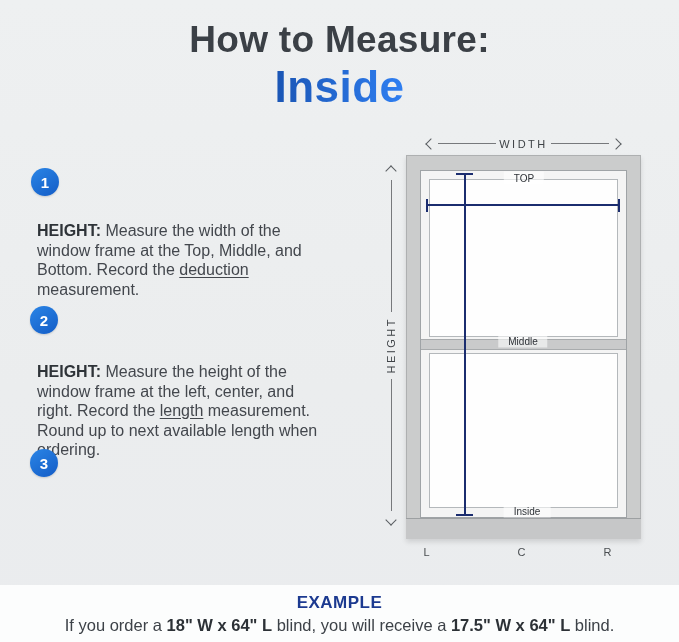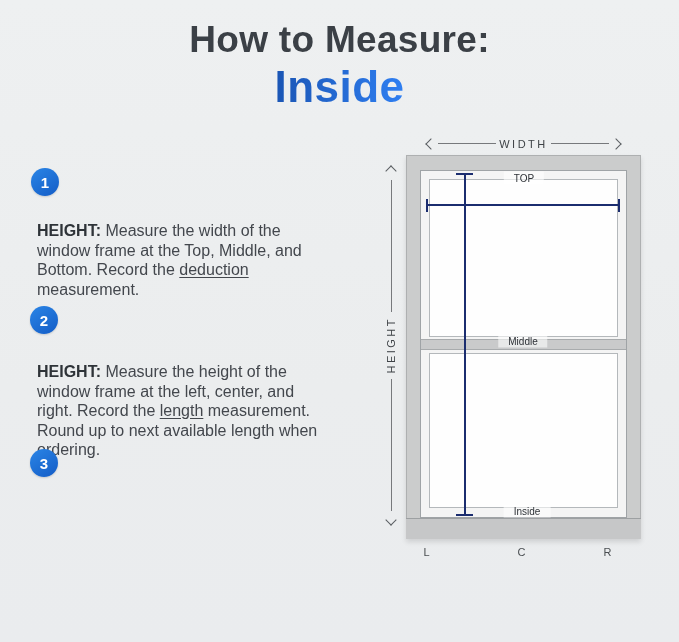--- a/index.html
+++ b/index.html
@@ -161,14 +161,18 @@
 
     <div class="pos-label" id="label-top">TOP</div>
     <div class="pos-label" id="label-middle">Middle</div>
     <div class="pos-label" id="label-bottom">Inside</div>
 
     <div class="lcr" id="marker-l">L</div>
     <div class="lcr" id="marker-c">C</div>
     <div class="lcr" id="marker-r">R</div>
   </div>
 
+  <div class="example-bar">
+    <div class="example-heading">EXAMPLE</div>
+    <div class="example-line"><span>If you order a </span><span class="b">18" W x 64" L</span><span> blind, you will receive a </span><span class="b">17.5" W x 64" L</span><span> blind.</span></div>
+  </div>
 
 </div>
 
 </body></html>

